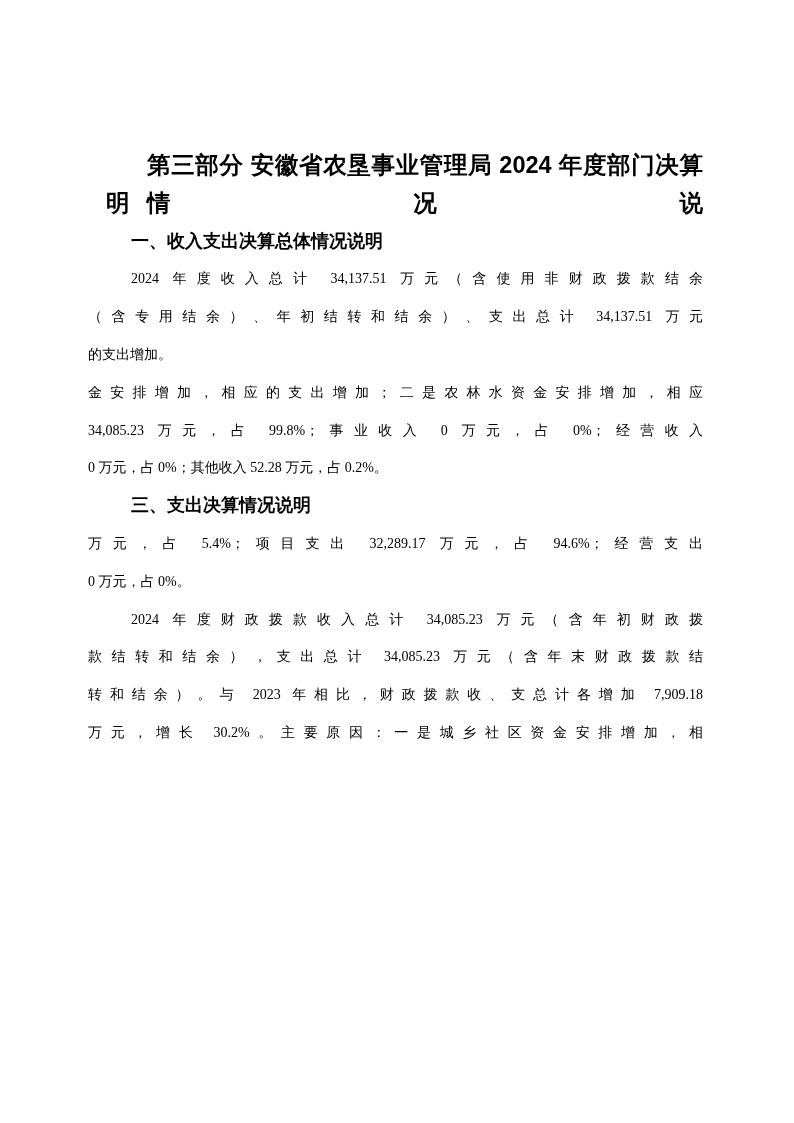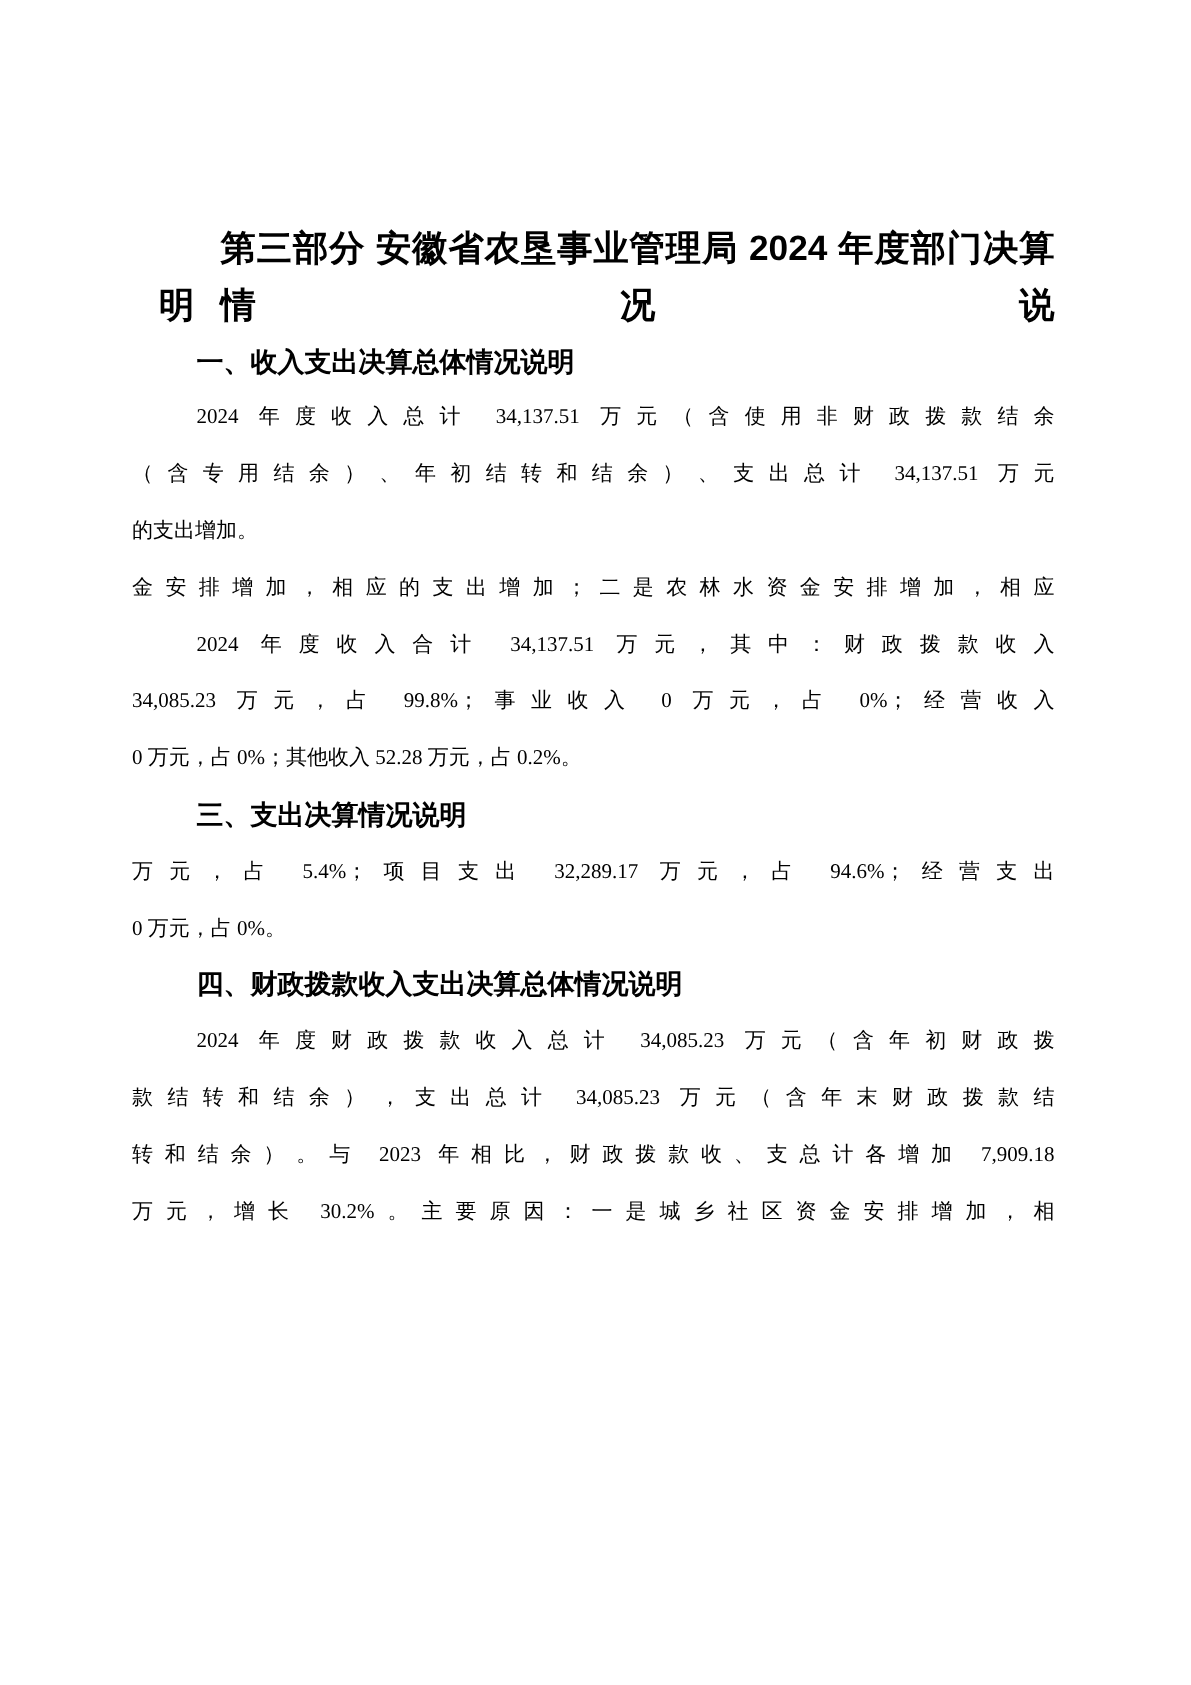--- a/index.html
+++ b/index.html
@@ -64,29 +64,27 @@
 
     <div class="line title title-l1 fill">第三部分 安徽省农垦事业管理局 2024 年度部门决算情况说</div>
     <div class="line title title-l2">明</div>
 
     <div class="line heading ind">一、收入支出决算总体情况说明</div>
     <div class="line fill ind">2024 年度收入总计 34,137.51 万元（含使用非财政拨款结余</div>
     <div class="line fill">（含专用结余）、年初结转和结余）、支出总计 34,137.51 万元</div>
     <div class="line">的支出增加。</div>
     <div class="line fill">金安排增加，相应的支出增加；二是农林水资金安排增加，相应</div>
 
-    <div class="line fill ind">2024 年度收入合计 34,137.51 万元，其中：财政拨款收入</div>
     <div class="line fill">34,085.23 万元，占 99.8%；事业收入 0 万元，占 0%；经营收入</div>
     <div class="line">0 万元，占 0%；其他收入 52.28 万元，占 0.2%。</div>
 
     <div class="line heading ind">三、支出决算情况说明</div>
     <div class="line fill">万元，占 5.4%；项目支出 32,289.17 万元，占 94.6%；经营支出</div>
     <div class="line">0 万元，占 0%。</div>
 
-    <div class="line heading ind">四、财政拨款收入支出决算总体情况说明</div>
     <div class="line fill ind">2024 年度财政拨款收入总计 34,085.23 万元（含年初财政拨</div>
     <div class="line fill">款结转和结余），支出总计 34,085.23 万元（含年末财政拨款结</div>
     <div class="line fill">转和结余）。与 2023 年相比，财政拨款收、支总计各增加 7,909.18</div>
     <div class="line fill">万元，增长 30.2%。主要原因：一是城乡社区资金安排增加，相</div>
 
   </div>
 
   <div class="footer">-14-</div>
 </div>
 

